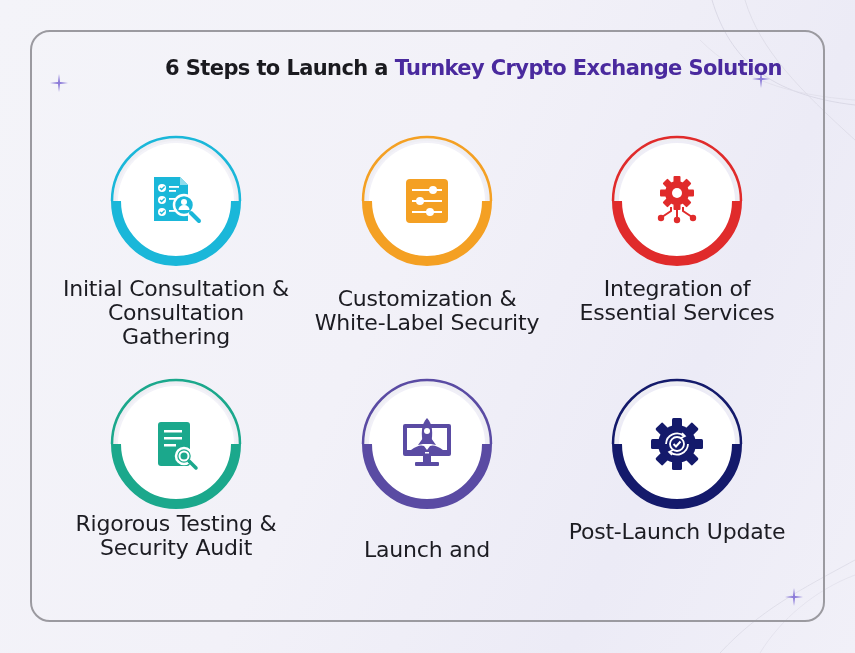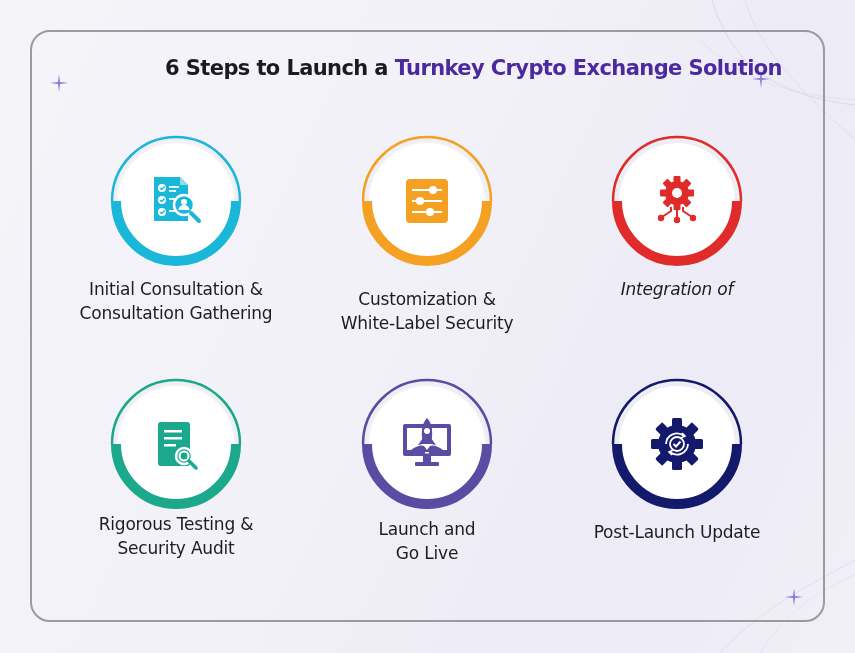--- a/index.html
+++ b/index.html
@@ -21,21 +21,21 @@
   }
   .title .hl { color: #4a2a9e; }
   .sparkle { position: absolute; }
   .step { position: absolute; width: 250px; }
   .ring { position: absolute; width: 132px; height: 132px; }
   .ring svg { width: 132px; height: 132px; display: block; }
   .icon { position: absolute; left: 36px; top: 36px; width: 60px; height: 60px; }
   .icon svg { width: 60px; height: 60px; display: block; }
   .label {
     position: absolute; left: 0; width: 250px; text-align: center;
-    font-family: "DejaVu Sans", sans-serif; font-size: 17px; line-height: 24px;
+    font-family: "DejaVu Sans", sans-serif; font-size: 22px; line-height: 24px;
     color: #1c1c22; letter-spacing: -0.2px;
   }
 </style>
 </head>
 <body>
 
 <svg class="bg-decor" viewBox="0 0 855 653">
   <path d="M 712 0 C 730 60, 770 95, 855 105" fill="none" stroke="#d6d4e2" stroke-width="0.8"></path>
   <path d="M 745 0 C 760 50, 800 90, 855 140" fill="none" stroke="#dcdae6" stroke-width="0.8"></path>
   <path d="M 700 40 C 740 80, 790 95, 855 100" fill="none" stroke="#dedce8" stroke-width="0.7"></path>
@@ -142,22 +142,23 @@
         <circle cx="30" cy="22" r="5" fill="#fff"></circle>
         <path d="M24 36 L24 40 L15 46" stroke="#e02b2b" stroke-width="2" fill="none"></path>
         <path d="M30 36 L30 47" stroke="#e02b2b" stroke-width="2" fill="none"></path>
         <path d="M36 36 L36 40 L45 46" stroke="#e02b2b" stroke-width="2" fill="none"></path>
         <circle cx="14" cy="47" r="3.2" fill="#e02b2b"></circle>
         <circle cx="30" cy="49" r="3.2" fill="#e02b2b"></circle>
         <circle cx="46" cy="47" r="3.2" fill="#e02b2b"></circle>
       </svg>
     </div>
   </div>
-  <div class="label" style="top:142px;font-style:italic;">
+  <div class="label" style="top:142px;">
     <div>Integration of</div>
+    <div>Essential Services</div>
   </div>
 </div>
 
 <div class="step" style="left:51px;top:378px;">
   <div class="ring" style="left:59px;top:0;">
     <svg viewBox="0 0 132 132">
       <circle cx="66" cy="66" r="58" fill="#ffffff"></circle>
       <circle cx="66" cy="66" r="62" fill="none" stroke="#eeeef3" stroke-width="4"></circle>
       <path d="M 2 66 A 64 64 0 0 1 130 66" fill="none" stroke="#1ba88c" stroke-width="2.5"></path>
       <path d="M 6 66 A 60 60 0 0 0 126 66" fill="none" stroke="#1ba88c" stroke-width="10"></path>
@@ -196,23 +197,22 @@
         <circle cx="30" cy="17" r="3" fill="#fff"></circle>
         <path d="M26 24 L21 31 L26 30 Z" fill="#5a4ba3"></path>
         <path d="M34 24 L39 31 L34 30 Z" fill="#5a4ba3"></path>
         <path d="M14 36 Q22 30 27 32 L30 36 L33 32 Q38 30 46 36 Z" fill="#5a4ba3"></path>
         <rect x="28" y="38" width="4" height="1.5" fill="#fff"></rect>
         <rect x="26" y="42" width="8" height="6" fill="#5a4ba3"></rect>
         <rect x="18" y="48" width="24" height="4" rx="1" fill="#5a4ba3"></rect>
       </svg>
     </div>
   </div>
-  <div class="label" style="top:139px;">
+  <div class="label" style="top:160px;">
     <div>Launch and</div>
-    <div>Go Live</div>
   </div>
 </div>
 
 <div class="step" style="left:552px;top:378px;">
   <div class="ring" style="left:59px;top:0;">
     <svg viewBox="0 0 132 132">
       <circle cx="66" cy="66" r="58" fill="#ffffff"></circle>
       <circle cx="66" cy="66" r="62" fill="none" stroke="#eeeef3" stroke-width="4"></circle>
       <path d="M 2 66 A 64 64 0 0 1 130 66" fill="none" stroke="#141a6b" stroke-width="2.5"></path>
       <path d="M 6 66 A 60 60 0 0 0 126 66" fill="none" stroke="#141a6b" stroke-width="10"></path>

